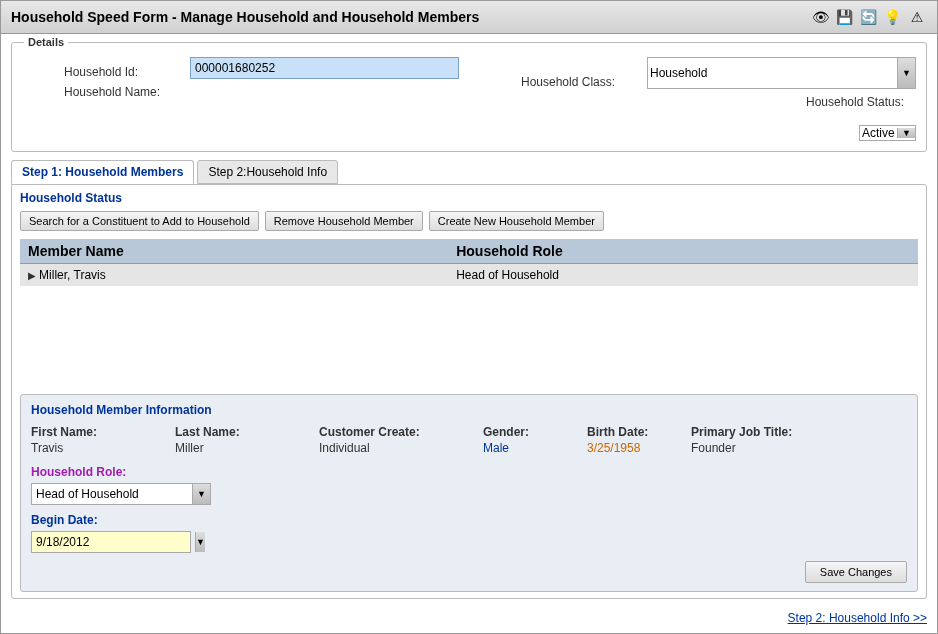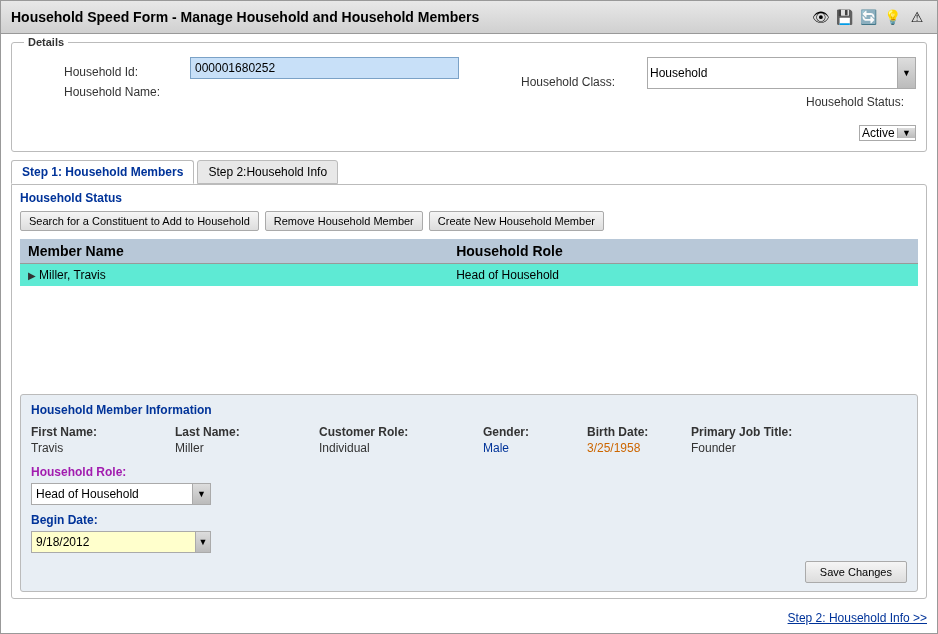--- a/index.html
+++ b/index.html
@@ -180,21 +180,21 @@
       text-align: left;
       font-size: 14px;
       font-weight: bold;
       border-bottom: 1px solid #999;
     }
     .members-table td {
       padding: 4px 8px;
       font-size: 12px;
     }
     .members-table tr.selected {
-      background: #5eead4;
+      background: #e5e5e5;
       border-radius: 9px;
     }
     .row-arrow {
       font-size: 10px;
       color: #333;
     }
     
     .member-info-section {
       border: 1px solid #bbb;
       border-radius: 3px;
@@ -268,21 +268,21 @@
     }
     .begin-date-label {
       font-size: 12px;
       font-weight: bold;
       color: #003399;
       margin-bottom: 4px;
     }
     .date-input-wrapper {
       display: flex;
       align-items: center;
-      width: 180px;
+      width: 160px;
       border: 1px solid #aaa;
       background: #ffffcc;
       height: 22px;
     }
     .date-input-wrapper input {
       border: none;
       background: transparent;
       flex: 1;
       height: 100%;
       font-size: 12px;
@@ -412,21 +412,21 @@
             <td colspan="2"></td>
           </tr>
       </tbody>
     </table>
 
     <div class="member-info-section">
       <div class="member-info-title">Household Member Information</div>
       <div class="info-grid-header">
         <span class="info-col-header">First Name:</span>
         <span class="info-col-header">Last Name:</span>
-        <span class="info-col-header">Customer Role:</span>
+        <span class="info-col-header">Customer Create:</span>
         <span class="info-col-header">Gender:</span>
         <span class="info-col-header">Birth Date:</span>
         <span class="info-col-header">Primary Job Title:</span>
       </div>
       <div class="info-grid-values">
         <span class="info-col-value">Travis</span>
         <span class="info-col-value">Miller</span>
         <span class="info-col-value">Individual</span>
         <span class="info-col-value blue-link">Male</span>
         <span class="info-col-value orange">3/25/1958</span>

